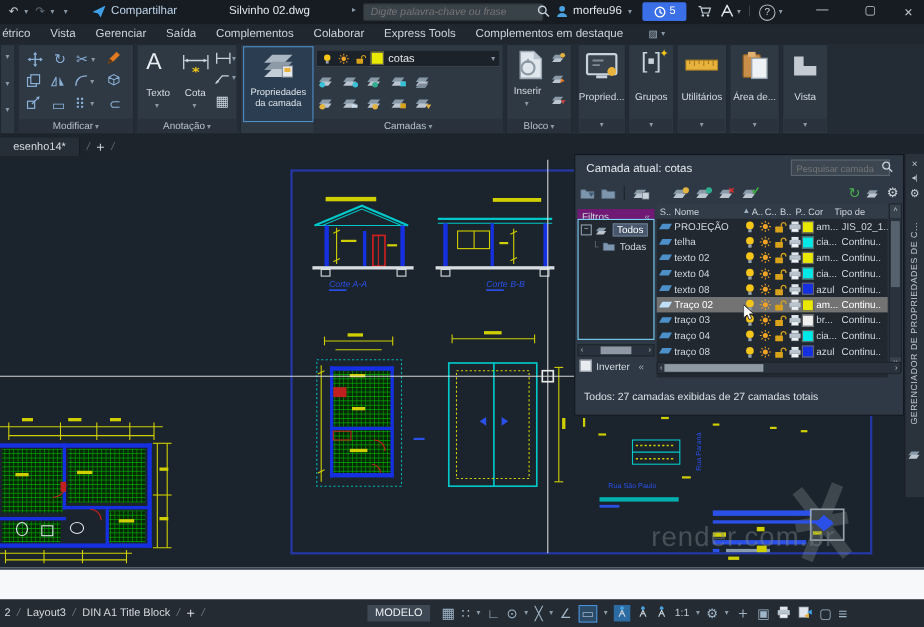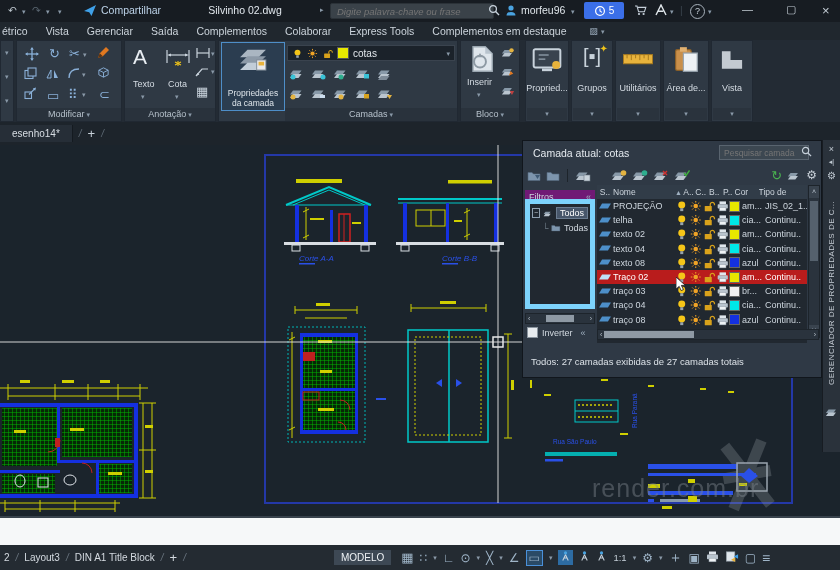--- a/index.html
+++ b/index.html
@@ -29,21 +29,21 @@
   .plabel{position:absolute;bottom:0;left:0;right:0;height:13px;background:#29323c;
      font-size:9px;color:#b6c1cb;text-align:center;line-height:13px}
   .plabel::after{content:" ▾";font-size:7px;color:#8a99a8}
   .ric{color:#8ab0d8;font-size:13px;line-height:1;position:absolute}
   .rbtn{position:absolute;top:0;height:82px;background:#2f3944;border:1px solid #202832;box-sizing:border-box;text-align:center}
   .rbtn .lbl{position:absolute;top:42px;left:0;right:0;font-size:9px;color:#d5dce3}
   .rbtn .drp{position:absolute;bottom:1px;left:1px;right:1px;height:12px;background:#2a333d;
      font-size:7px;color:#8a99a8;line-height:12px}
   #lp-btn{position:absolute;left:2px;top:1px;width:62px;height:67px;background:#2b3d50;
      border:1px solid #4e8ec8;text-align:center}
-  #lp-btn .txt{font-size:8.5px;color:#dde4ea;line-height:1.2;margin-top:13px}
+  #lp-btn .txt{font-size:8.5px;color:#dde4ea;line-height:1.2;margin-top:2px}
   #layer-dd{position:absolute;left:68px;top:4px;width:168px;height:16px;background:#1b222a;
      border:1px solid #3a434e;display:flex;align-items:center;gap:4px;padding:0 4px;box-sizing:border-box}
   #layer-dd .sw{width:10px;height:10px;background:#e8e800;border:1px solid #555}
   #layer-dd .nm{font-size:10px;color:#e3e8ed;flex:1}
   .lsw-ic{width:16px;height:13px}
   
   #filetabs{left:0;top:122px;width:840px;height:23px;background:#1d242b;display:flex;
      align-items:center;font-size:10px;color:#d8dee4}
   #filetabs .ftab{background:#262e37;padding:3px 12px;border-right:1px solid #141a20}
   #filetabs .slash{color:#5f6b76;margin:0 6px;font-style:italic}
@@ -56,24 +56,24 @@
   #pal-title{position:absolute;left:10px;top:6px;font-size:10.5px;color:#e4e9ee}
   #pal-search{position:absolute;left:196px;top:4px;width:80px;height:13px;background:#3c4751;
      border:1px solid #59646f;color:#cfd6dd;font-size:8.5px;padding:0 4px;font-family:"Liberation Sans",sans-serif}
   #pal-toolbar{position:absolute;left:4px;top:24px;right:4px;height:20px;display:flex;align-items:center;gap:5px}
   .tbsep{width:1px;height:13px;background:#1d242b;margin:0 2px}
   #pal-head{position:absolute;left:74px;top:44px;width:210px;height:14px;background:#313c48;
      border-bottom:1px solid #1d242b;display:flex;align-items:center;font-size:8.5px;color:#cdd5dd}
   #f-head{position:absolute;left:2px;top:49px;width:70px;height:14px;background:#701a75;
      font-size:9px;color:#cdd5dd;line-height:14px;padding-left:4px;box-sizing:border-box}
   #f-head .ll{position:absolute;right:4px;top:0;font-size:9px;color:#9fb0c0}
-  #ftree{position:absolute;left:2px;top:58px;width:70px;height:110px;background:#212830;border:5px solid #7dd3fc;box-sizing:border-box}
+  #ftree{position:absolute;left:2px;top:58px;width:70px;height:110px;background:#212830;border:1px solid #7dd3fc;box-sizing:border-box}
   #rows{position:absolute;left:74px;top:58px;width:210px;height:144px;background:#212830}
   .lrow{display:flex;align-items:center;height:14.2px;color:#ced6de;font-size:9px;white-space:nowrap}
-  .lrow.sel{background:#b91c1c;color:#fff}
+  .lrow.sel{background:#737373;color:#fff}
   .c-st{width:16px;text-align:center}
   .c-nm{width:62px;overflow:hidden}
   .c-ic{width:13.5px;text-align:center}
   .c-sw{width:13px}
   .c-sw i{display:inline-block;width:9px;height:9px;border:1px solid #666;vertical-align:middle}
   .c-cl{width:23px;overflow:hidden}
   .c-lt{flex:1;overflow:hidden}
   .hd{overflow:hidden}
   #vscroll{position:absolute;left:285px;top:44px;width:12px;height:153px;background:#2a333d;border:1px solid #1d242b;box-sizing:border-box}
   #vscroll .thumb{position:absolute;left:1px;right:1px;top:15px;height:60px;background:#55616d}

